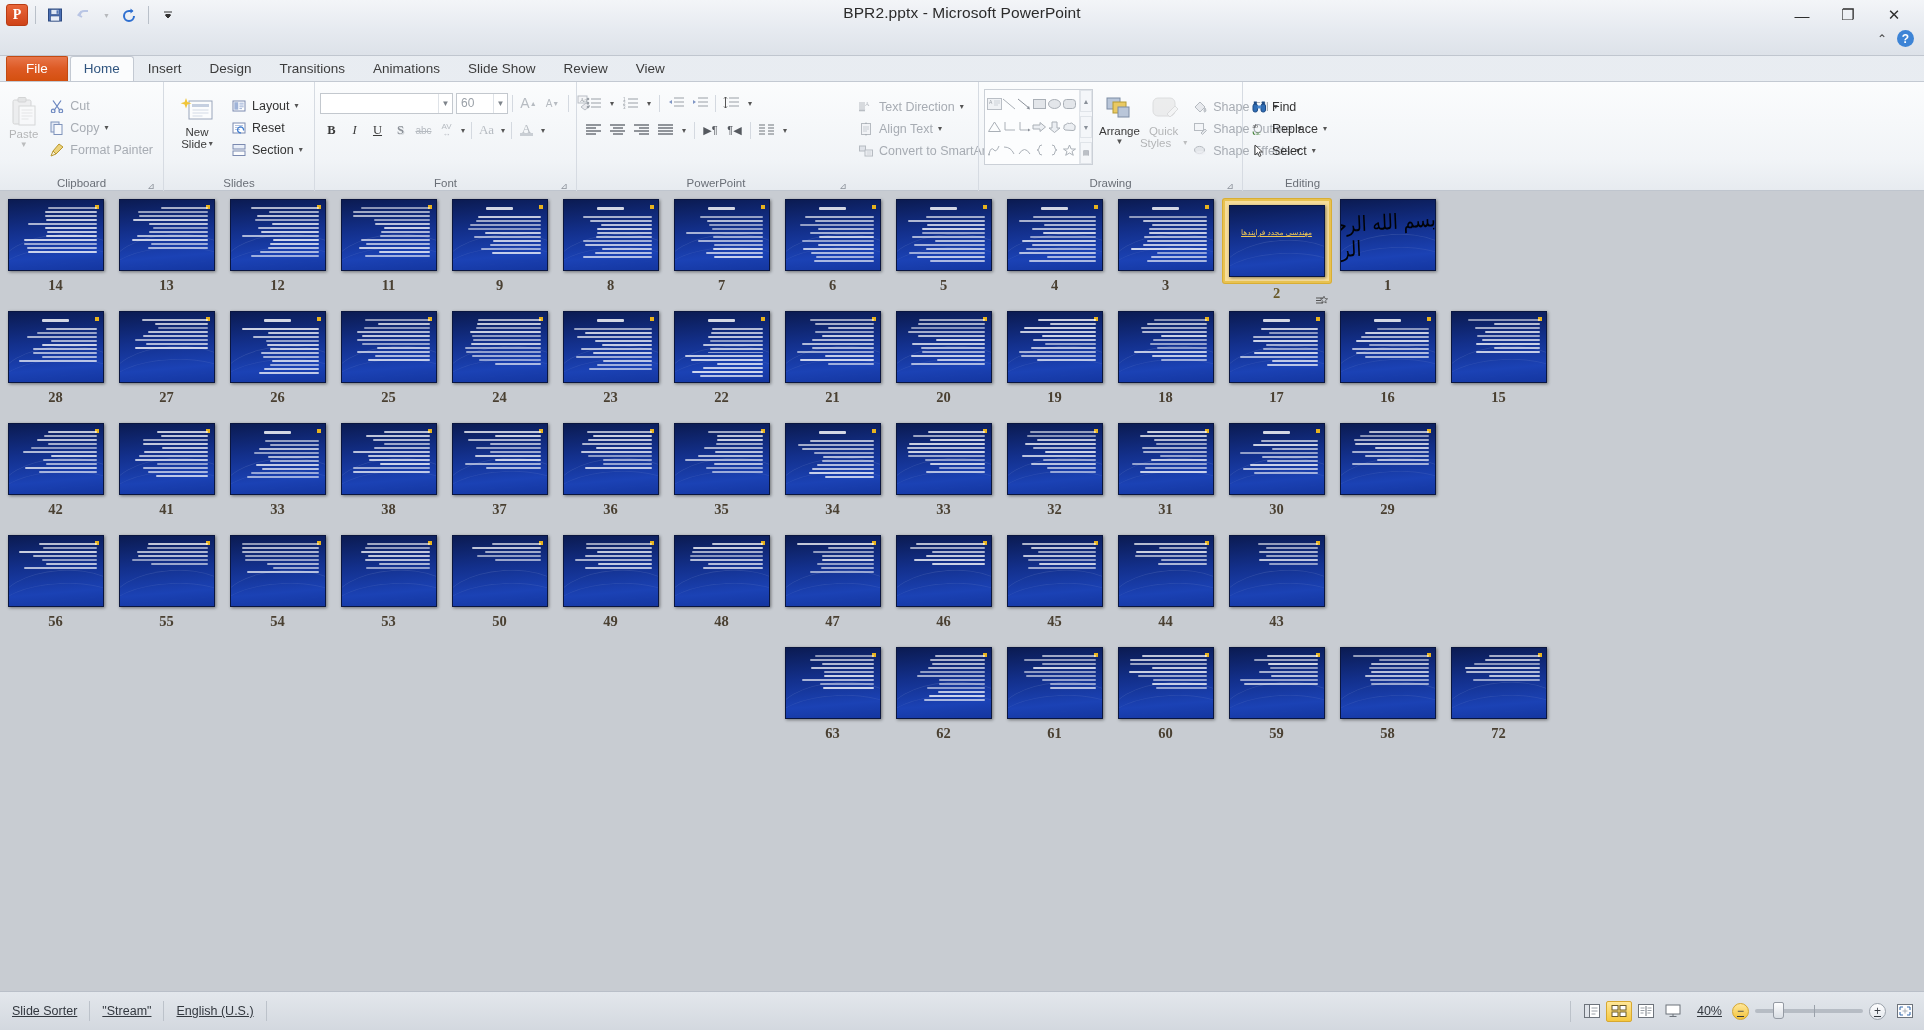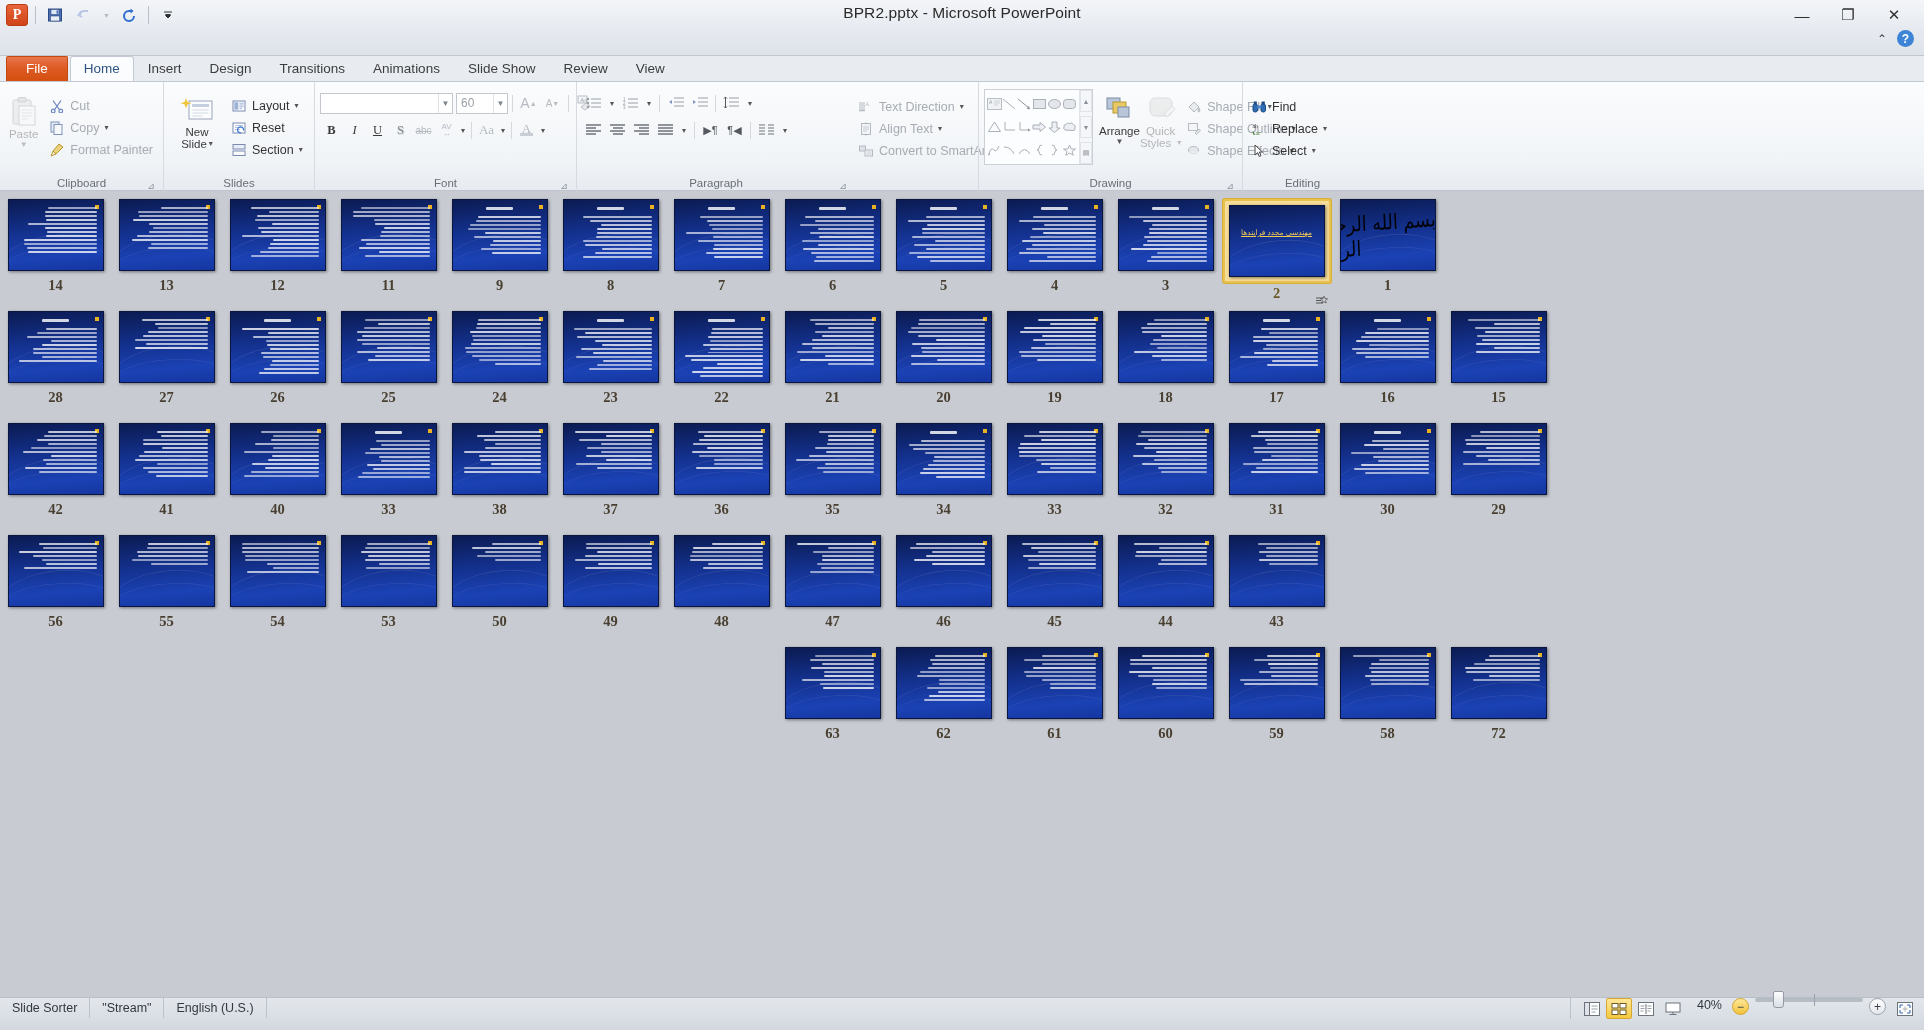--- a/index.html
+++ b/index.html
@@ -140,23 +140,23 @@
   
   .callig { position:absolute; inset:0; display:flex; align-items:center; justify-content:center;
             color:#050505; font-size:30px; font-family:"DejaVu Serif", serif; opacity:.95;
             transform:scaleX(1.35) rotate(-2deg); letter-spacing:-3px; }
 
   
   .persian-title { position:absolute; top:22px; left:0; right:0; text-align:center;
         color:#f2c852; font-size:7.5px; text-decoration:underline; direction:rtl; }
 
   
-  .status { height:33px; flex:none; display:flex; align-items:flex-start;
+  .status { height:39px; flex:none; display:flex; align-items:center;
             background:linear-gradient(180deg,#e3e7ec 0%, #d3d8df 100%);
-            border-top:1px solid #b9bfc8; font-size:12.5px; color:#33383f; }
+            border-top:1px solid #b9bfc8; font-size:12.5px; color:#33383f;text-decoration:underline; }
   .st-item { padding:0 12px; height:20px; display:flex; align-items:center;
              border-right:1px solid #bcc2ca; }
   .st-spacer { flex:1; }
   .viewbtn { width:26px; height:21px; display:flex; align-items:center; justify-content:center;
              border-radius:2px; margin-right:1px; }
   .viewbtn.on { background:linear-gradient(180deg,#ffe79a,#f5c83f); border:1px solid #d7a830; }
   .zoomtxt { padding:0 10px; font-size:12.5px; }
   .zcirc { width:17px; height:17px; border-radius:50%; border:1px solid #9aa1aa;
            display:flex; align-items:center; justify-content:center; font-size:12px;
            color:#3a3f46; background:linear-gradient(180deg,#fdfdfe,#e4e8ed); }
@@ -476,21 +476,21 @@
           <div class="fsep"></div>
           <div class="fbtn">
             <svg width="17" height="14" viewBox="0 0 17 14">
               <path d="M1 2h6M1 5h6M1 8h6M1 11h6M10 2h6M10 5h6M10 8h6M10 11h6" stroke="#6f747b" stroke-width="1.2"></path>
             </svg>
           </div>
           <div class="caretdn" style="padding:0 4px">▾</div>
         </div>
       </div>
       <div class="group-label">
-        <span>Paragraph</span>
+        <span>PowerPoint</span>
         <span class="dlg">⊿</span>
       </div>
     </div>
 
     <div class="group" style="width:123px;border-left:none;padding-left:0">
       <div class="group-body">
         <div class="smallcol" style="margin-top:6px">
           <div class="smallbtn off">
             <span class="micon">
               <svg width="14" height="14" viewBox="0 0 14 14">
@@ -649,21 +649,21 @@
         </div>
 
         <div class="bigbtn dis" style="width:50px;margin-top:2px">
           <div class="ic">
             <svg width="32" height="28" viewBox="0 0 32 28">
               <rect x="5" y="3" width="22" height="18" rx="5" fill="#d6d6d6" stroke="#a8a8a8"></rect>
               <path d="M19 19 L27 11 L30 14 L22 22 Z" fill="#ececec" stroke="#a8a8a8"></path>
             </svg>
           </div>
           <div class="lb">Quick</div>
-          <div class="lb" style="display:flex;gap:6px;align-items:center">
+          <div class="lb" style="display:flex;gap:12px;align-items:center">
             <span>Styles</span>
             <span class="caretdn">▾</span>
           </div>
         </div>
 
         <div class="smallcol" style="margin-left:2px;margin-top:5px">
           <div class="smallbtn off">
             <span class="micon">
               <svg width="14" height="14" viewBox="0 0 14 14">
                 <path d="M2 7 L7 2 L12 7 L7 12 Z" fill="#e8eaee" stroke="#b6bbc1"></path>
@@ -1404,44 +1404,20 @@
                 <div class="tl" style="width: 84%; opacity: 0.8;"></div>
                 <div class="tl" style="width: 88%; opacity: 0.88;"></div>
                 <div class="tl" style="width: 61%; opacity: 0.63;"></div>
                 <div class="tl" style="width: 79%; opacity: 0.77;"></div>
                 <div class="tl" style="width: 73%; opacity: 0.75;"></div>
                 <div class="tl" style="width: 63%; opacity: 0.87;"></div>
               </div>
             </div>
           </div>
           <div class="snum">41</div>
-        </div>
-        <div class="scell">
-          <div>
-            <div class="thumb">
-              <div class="swoosh"></div>
-              <div class="swoosh2"></div>
-              <div class="tbullet"></div>
-              <div class="tlines">
-                <div class="tl" style="width: 70%; opacity: 0.71;"></div>
-                <div class="tl" style="width: 55%; opacity: 0.66;"></div>
-                <div class="tl" style="width: 58%; opacity: 0.79;"></div>
-                <div class="tl" style="width: 77%; opacity: 0.77;"></div>
-                <div class="tl" style="width: 55%; opacity: 0.64;"></div>
-                <div class="tl" style="width: 91%; opacity: 0.72;"></div>
-                <div class="tl" style="width: 57%; opacity: 0.93;"></div>
-                <div class="tl" style="width: 62%; opacity: 0.94;"></div>
-                <div class="tl" style="width: 81%; opacity: 0.89;"></div>
-                <div class="tl" style="width: 65%; opacity: 0.93;"></div>
-                <div class="tl" style="width: 82%; opacity: 0.71;"></div>
-                <div class="tl" style="width: 91%; opacity: 0.66;"></div>
-              </div>
-            </div>
-          </div>
-          <div class="snum">40</div>
         </div>
         <div class="scell">
           <div>
             <div class="thumb">
               <div class="swoosh"></div>
               <div class="swoosh2"></div>
               <div class="tbullet"></div>
               <div class="tlines">
                 <div class="tl" style="width: 34%; height: 3px; margin-bottom: 4px; align-self: center;"></div>
                 <div class="tl" style="width: 65%; opacity: 0.67;"></div>

